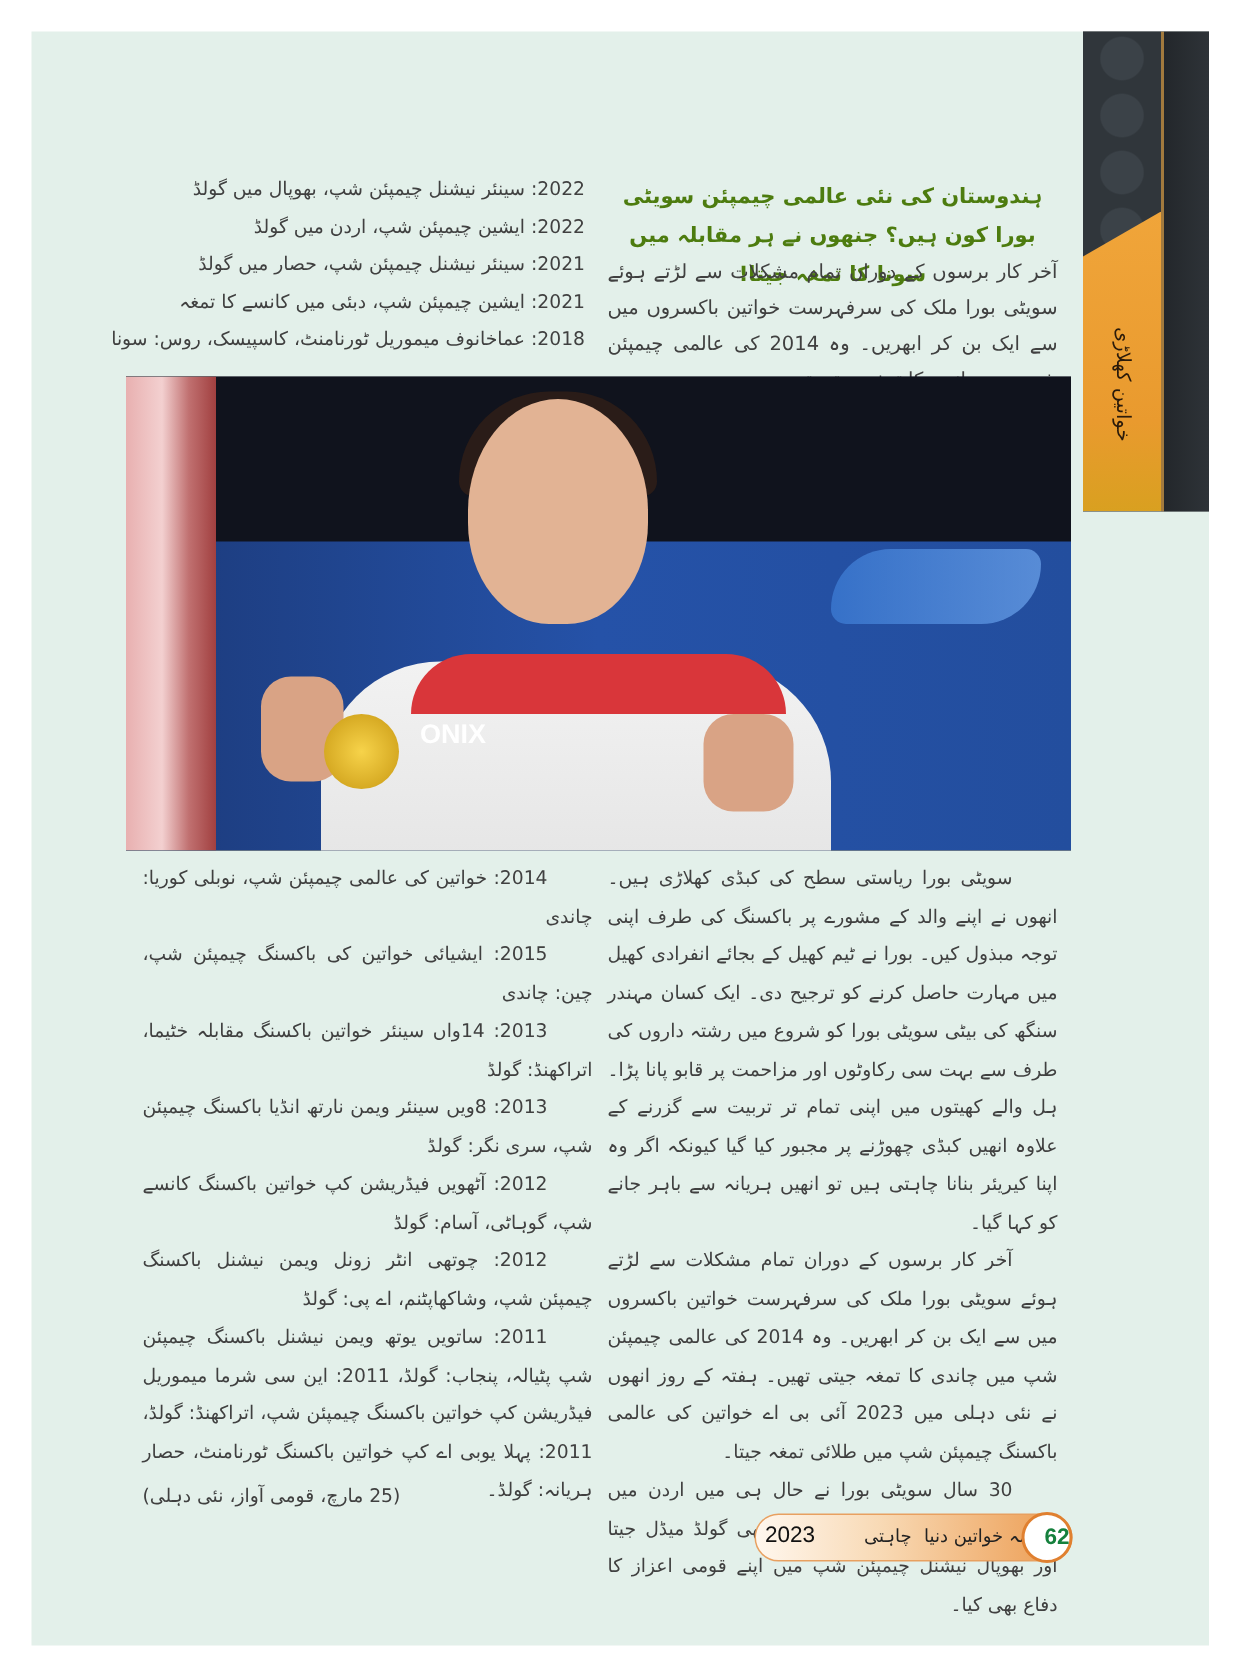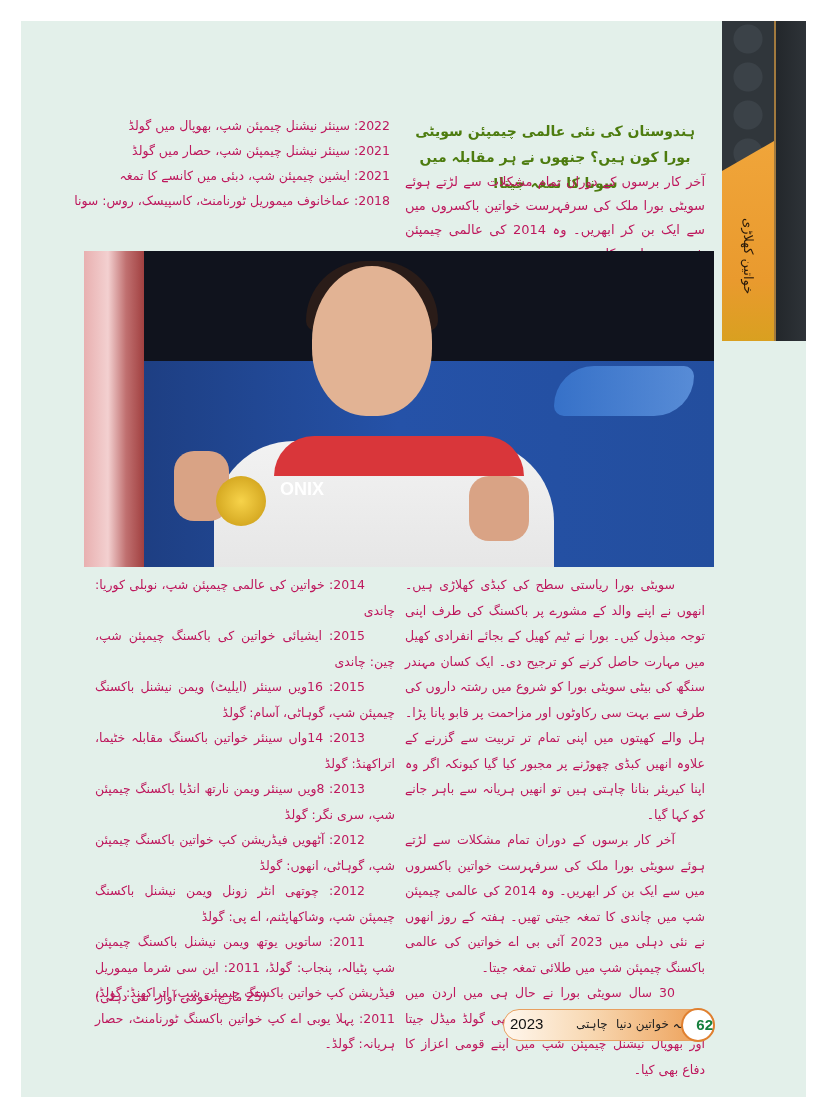--- a/index.html
+++ b/index.html
@@ -13,21 +13,21 @@
       radial-gradient(circle at 26px 94px, #3b4248 14px, transparent 15px),
       radial-gradient(circle at 26px 132px, #3b4248 14px, transparent 15px),
       #30363b; }
   .gold-strip { position: absolute; left: 0; top: 120px; width: 52px; height: 200px;
     background: linear-gradient(180deg, #f0a53a 0%, #e99a2e 70%, #d9a020 100%);
     clip-path: polygon(0 30px, 52px 0, 52px 200px, 0 200px); }
   .gold-line { position: absolute; left: 52px; top: 0; width: 2px; height: 320px; background: #a27a3e; }
   .dark-right { position: absolute; left: 54px; top: 0; width: 30px; height: 320px; background: linear-gradient(90deg,#23272b,#2e3338); }
   .side-label { position: absolute; left: 4px; top: 180px; width: 44px; height: 110px; writing-mode: vertical-rl; font-size: 13px; color: #2a1a0a; font-family: "DejaVu Serif", serif; display:flex; align-items:center; justify-content:center; }
 
-  .urdu { direction: rtl; font-family: "DejaVu Sans", sans-serif; color: #be185d; }
+  .urdu { direction: rtl; font-family: "DejaVu Sans", sans-serif; color: #404040; }
   .headline { position: absolute; left: 405px; top: 118px; width: 300px; text-align: center; color: #4d7c0f; font-size: 14px; font-weight: bold; line-height: 26px; }
   .intro { position: absolute; left: 405px; top: 170px; width: 300px; font-size: 13px; line-height: 24px; text-align: justify; }
   .medals-top { position: absolute; left: 95px; top: 113px; width: 295px; font-size: 12.5px; line-height: 25px; text-align: right; }
   .medals-top div { white-space: nowrap; }
 
   .photo { position: absolute; left: 84px; top: 251px; width: 630px; height: 316px; overflow: hidden; background: #0f1320; }
   .photo .bg-top { position:absolute; left:0; top:0; width:100%; height:110px; background:#10131d; }
   .photo .bg-blue { position:absolute; left:0; top:110px; width:100%; height:206px; background: linear-gradient(90deg,#1c3a7a,#2552a8 50%,#234e9e); }
   .photo .ropes { position:absolute; left:0; top:0; width:60px; height:316px; background: linear-gradient(90deg,#e8b0b0,#f3d0d0 40%,#c07070 70%,#a14040); }
   .photo .wings { position:absolute; right:20px; top:115px; width:140px; height:50px; background: linear-gradient(90deg,#3e7fd8,#6ea6ee); opacity:.7; border-radius: 40px 10px 40px 10px; }
@@ -65,20 +65,21 @@
   <div class="gold-line"></div>
   <div class="dark-right"></div>
   <div class="side-label">خواتین کھلاڑی</div>
 </div>
 
 <div class="headline urdu">ہندوستان کی نئی عالمی چیمپئن سویٹی بورا کون ہیں؟ جنھوں نے ہر مقابلہ میں سونا کا تمغہ جیتا!</div>
 <div class="intro urdu">آخر کار برسوں کے دوران تمام مشکلات سے لڑتے ہوئے سویٹی بورا ملک کی سرفہرست خواتین باکسروں میں سے ایک بن کر ابھریں۔ وہ 2014 کی عالمی چیمپئن شپ میں چاندی کا تمغہ جیتی تھیں۔</div>
 
 <div class="medals-top urdu">
   <div>2022: سینئر نیشنل چیمپئن شپ، بھوپال میں گولڈ</div>
+  <div>2022: ایشین چیمپئن شپ، اردن میں گولڈ</div>
   <div>2021: سینئر نیشنل چیمپئن شپ، حصار میں گولڈ</div>
   <div>2021: ایشین چیمپئن شپ، دبئی میں کانسے کا تمغہ</div>
   <div>2018: عماخانوف میموریل ٹورنامنٹ، کاسپیسک، روس: سونا</div>
 </div>
 
 <div class="photo">
   <div class="bg-top"></div>
   <div class="bg-blue"></div>
   <div class="ropes"></div>
   <div class="wings"></div>
@@ -94,24 +95,23 @@
 
 <div class="col-right urdu">
   <p class="indent">سویٹی بورا ریاستی سطح کی کبڈی کھلاڑی ہیں۔ انھوں نے اپنے والد کے مشورے پر باکسنگ کی طرف اپنی توجہ مبذول کیں۔ بورا نے ٹیم کھیل کے بجائے انفرادی کھیل میں مہارت حاصل کرنے کو ترجیح دی۔ ایک کسان مہندر سنگھ کی بیٹی سویٹی بورا کو شروع میں رشتہ داروں کی طرف سے بہت سی رکاوٹوں اور مزاحمت پر قابو پانا پڑا۔ ہل والے کھیتوں میں اپنی تمام تر تربیت سے گزرنے کے علاوہ انھیں کبڈی چھوڑنے پر مجبور کیا گیا کیونکہ اگر وہ اپنا کیریئر بنانا چاہتی ہیں تو انھیں ہریانہ سے باہر جانے کو کہا گیا۔</p>
   <p class="indent">آخر کار برسوں کے دوران تمام مشکلات سے لڑتے ہوئے سویٹی بورا ملک کی سرفہرست خواتین باکسروں میں سے ایک بن کر ابھریں۔ وہ 2014 کی عالمی چیمپئن شپ میں چاندی کا تمغہ جیتی تھیں۔ ہفتہ کے روز انھوں نے نئی دہلی میں 2023 آئی بی اے خواتین کی عالمی باکسنگ چیمپئن شپ میں طلائی تمغہ جیتا۔</p>
   <p class="indent">30 سال سویٹی بورا نے حال ہی میں اردن میں ہونے والی ایشین چیمپئن شپ میں بھی گولڈ میڈل جیتا اور بھوپال نیشنل چیمپئن شپ میں اپنے قومی اعزاز کا دفاع بھی کیا۔</p>
 </div>
 
 <div class="col-left urdu">
   <p>2014: خواتین کی عالمی چیمپئن شپ، نوبلی کوریا: چاندی</p>
   <p>2015: ایشیائی خواتین کی باکسنگ چیمپئن شپ، چین: چاندی</p>
-  <p>2015: 16ویں سینئر (ایلیٹ) ویمن نیشنل باکسنگ چیمپئن شپ، گوہاٹی، آسام: گولڈ</p>
   <p>2013: 14واں سینئر خواتین باکسنگ مقابلہ خٹیما، اتراکھنڈ: گولڈ</p>
   <p>2013: 8ویں سینئر ویمن نارتھ انڈیا باکسنگ چیمپئن شپ، سری نگر: گولڈ</p>
-  <p>2012: آٹھویں فیڈریشن کپ خواتین باکسنگ چیمپئن شپ، گوہاٹی، انھوں: گولڈ</p>
+  <p>2012: آٹھویں فیڈریشن کپ خواتین باکسنگ کانسے شپ، گوہاٹی، آسام: گولڈ</p>
   <p>2012: چوتھی انٹر زونل ویمن نیشنل باکسنگ چیمپئن شپ، وشاکھاپٹنم، اے پی: گولڈ</p>
   <p>2011: ساتویں یوتھ ویمن نیشنل باکسنگ چیمپئن شپ پٹیالہ، پنجاب: گولڈ، 2011: این سی شرما میموریل فیڈریشن کپ خواتین باکسنگ چیمپئن شپ، اتراکھنڈ: گولڈ، 2011: پہلا یوبی اے کپ خواتین باکسنگ ٹورنامنٹ، حصار ہریانہ: گولڈ۔</p>
   <p class="source">(25 مارچ، قومی آواز، نئی دہلی)</p>
 </div>
 
 <div class="footer">
   <span class="year">2023</span>
   <span class="month urdu">چاہتی</span>
   <span class="mag urdu">ماہنامہ خواتین دنیا</span>
   <span class="pagenum">62</span>

